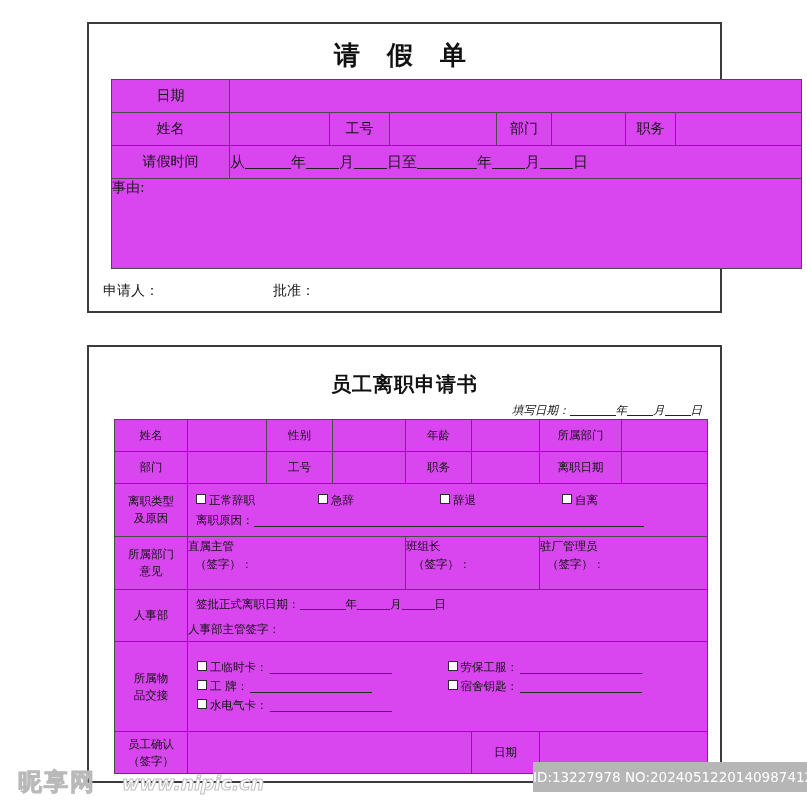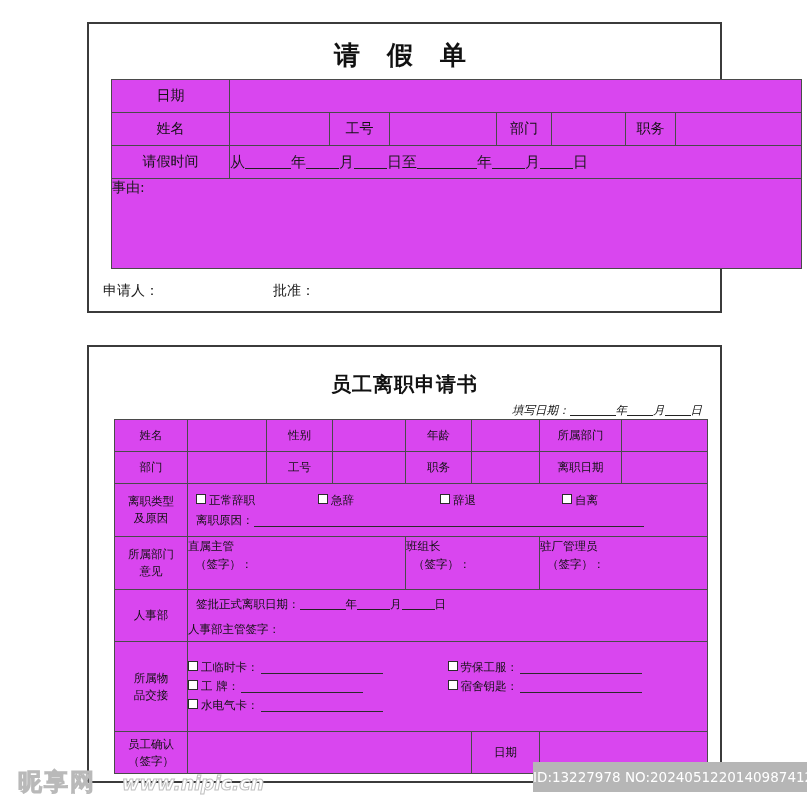--- a/index.html
+++ b/index.html
@@ -166,21 +166,21 @@
     text-align: left;
     padding: 10px 14px 4px 0;
     color: #111;
   }
 
   .item-grid {
     padding: 4px 0 4px 8px;
     font-size: 11.5px;
     color: #111;
   }
-  .item-line { display: flex; margin: 4px 0; }
+  .item-line { display: flex; margin: 4px 9px; }
   .item-col { width: 262px; white-space: nowrap; }
   .item-col .fill {
     display: inline-block;
     border-bottom: 1.3px solid #2b2b2b;
     width: 122px;
     vertical-align: -3px;
     margin-left: 2px;
   }
 
   

